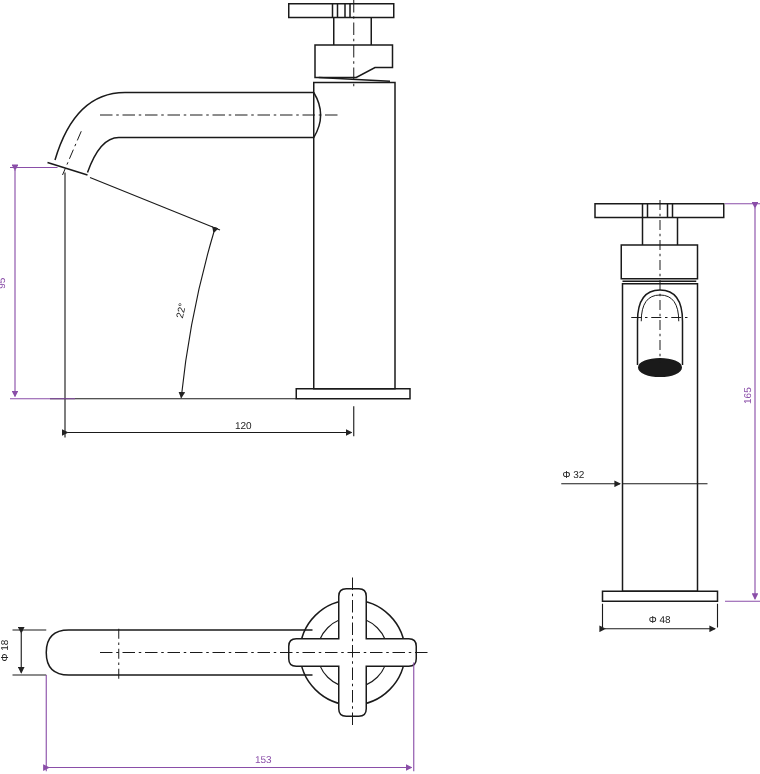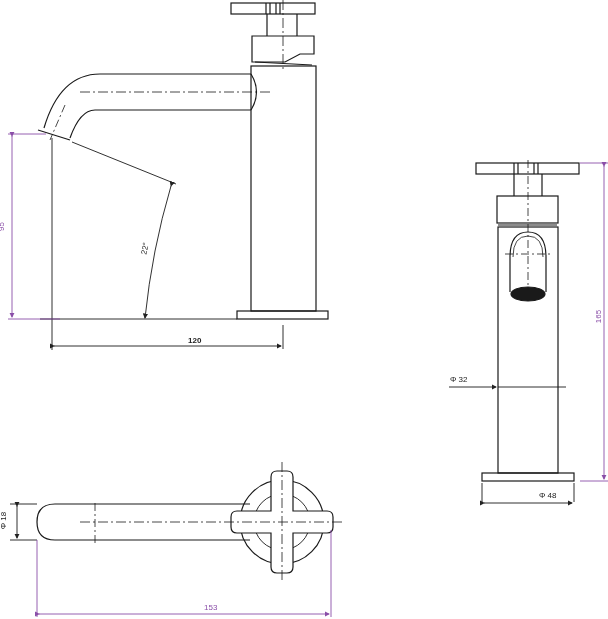--- a/index.html
+++ b/index.html
@@ -109,20 +109,20 @@
       <line x1="17" y1="506" x2="17" y2="538" stroke-width="0.9" marker-end="url(#arrB)" marker-start="url(#arrB)"></line>
     </g>
     <g stroke="#8a4ea8" stroke-width="0.9" fill="none">
       <line x1="37" y1="540" x2="37" y2="617"></line>
       <line x1="331" y1="530" x2="331" y2="617"></line>
       <line x1="39" y1="614" x2="329" y2="614" marker-end="url(#arrP)" marker-start="url(#arrP)"></line>
     </g>
   </svg>
 
   <span class="lbl purple" style="left:-3px;top:222px;transform:rotate(-90deg);">95</span>
-  <span class="lbl" style="left:188px;top:336px;font-weight:bold;">120</span>
+  <span class="lbl" style="left:188px;top:336px;">120</span>
   <span class="lbl" style="left:139px;top:244px;transform:rotate(-78deg);">22°</span>
   <span class="lbl purple" style="left:592px;top:312px;transform:rotate(-90deg);">165</span>
   <span class="lbl" style="left:450px;top:375px;">Φ 32</span>
-  <span class="lbl" style="left:519px;top:491px;margin-left:20px;">Φ 48</span>
+  <span class="lbl" style="left:519px;top:491px;">Φ 48</span>
   <span class="lbl" style="left:-5px;top:516px;transform:rotate(-90deg);">Φ 18</span>
   <span class="lbl purple" style="left:177px;top:603px;margin-left:27px;">153</span>
 </div>
 
 </body></html>

